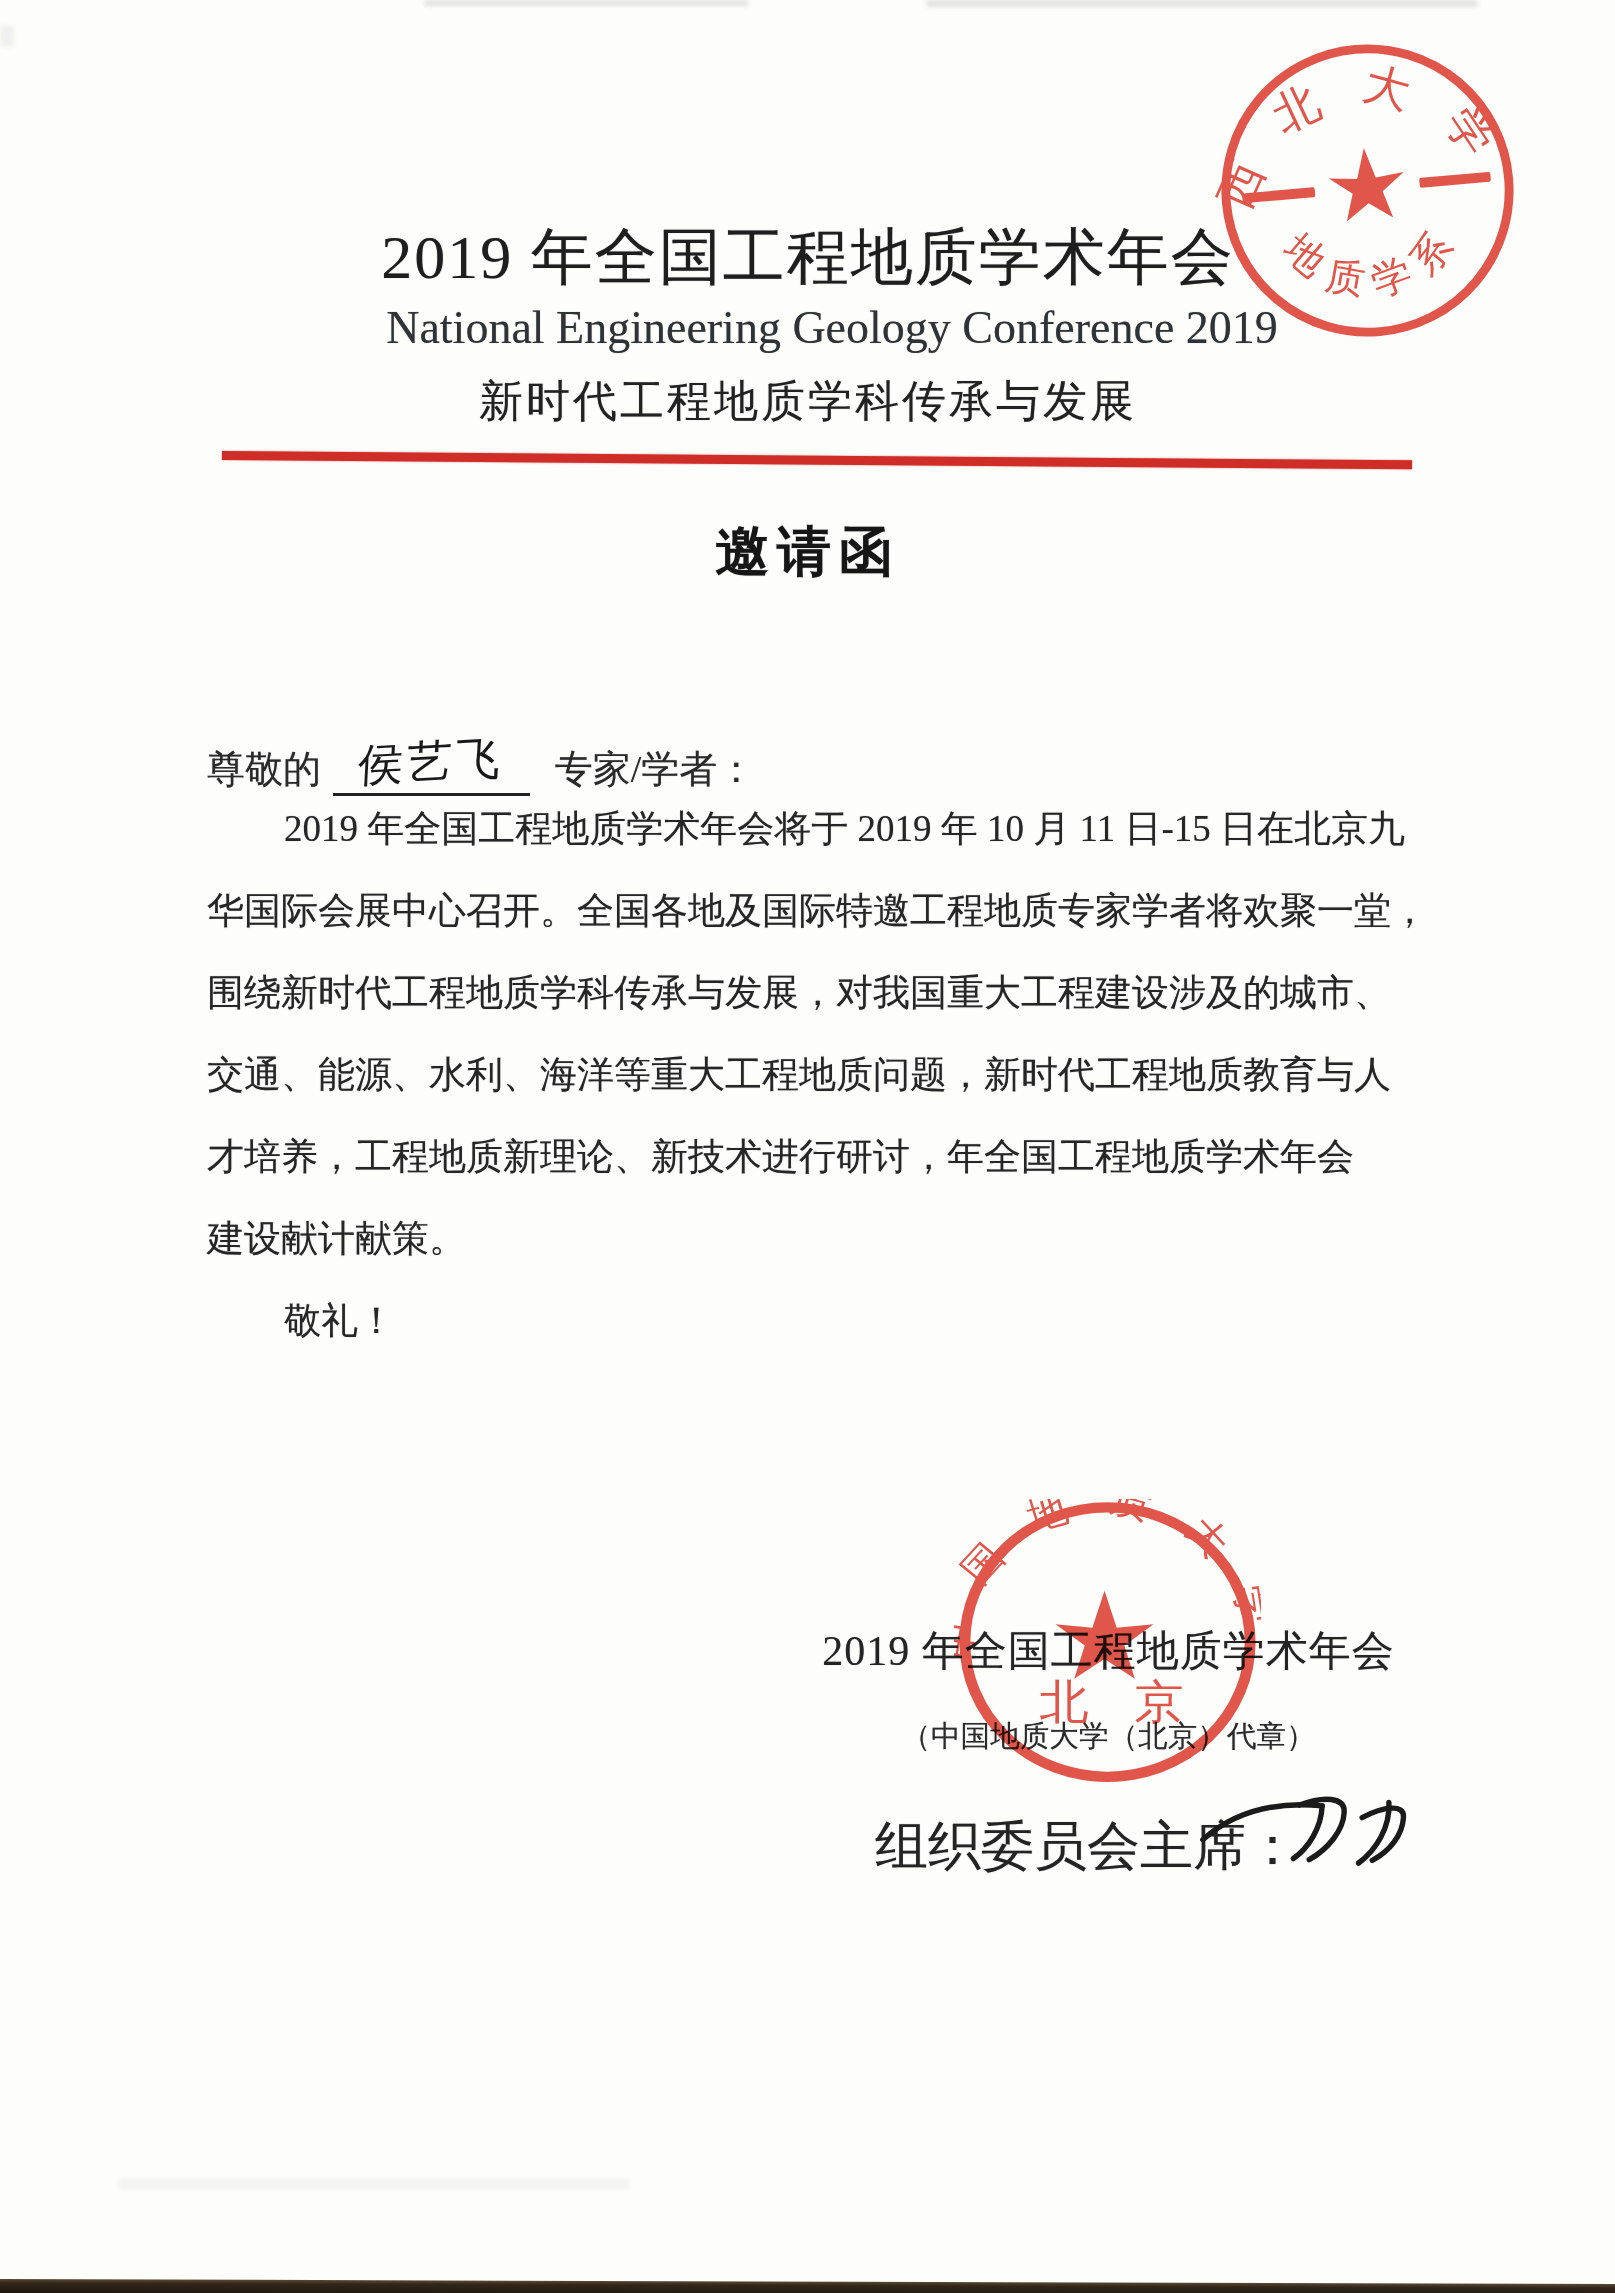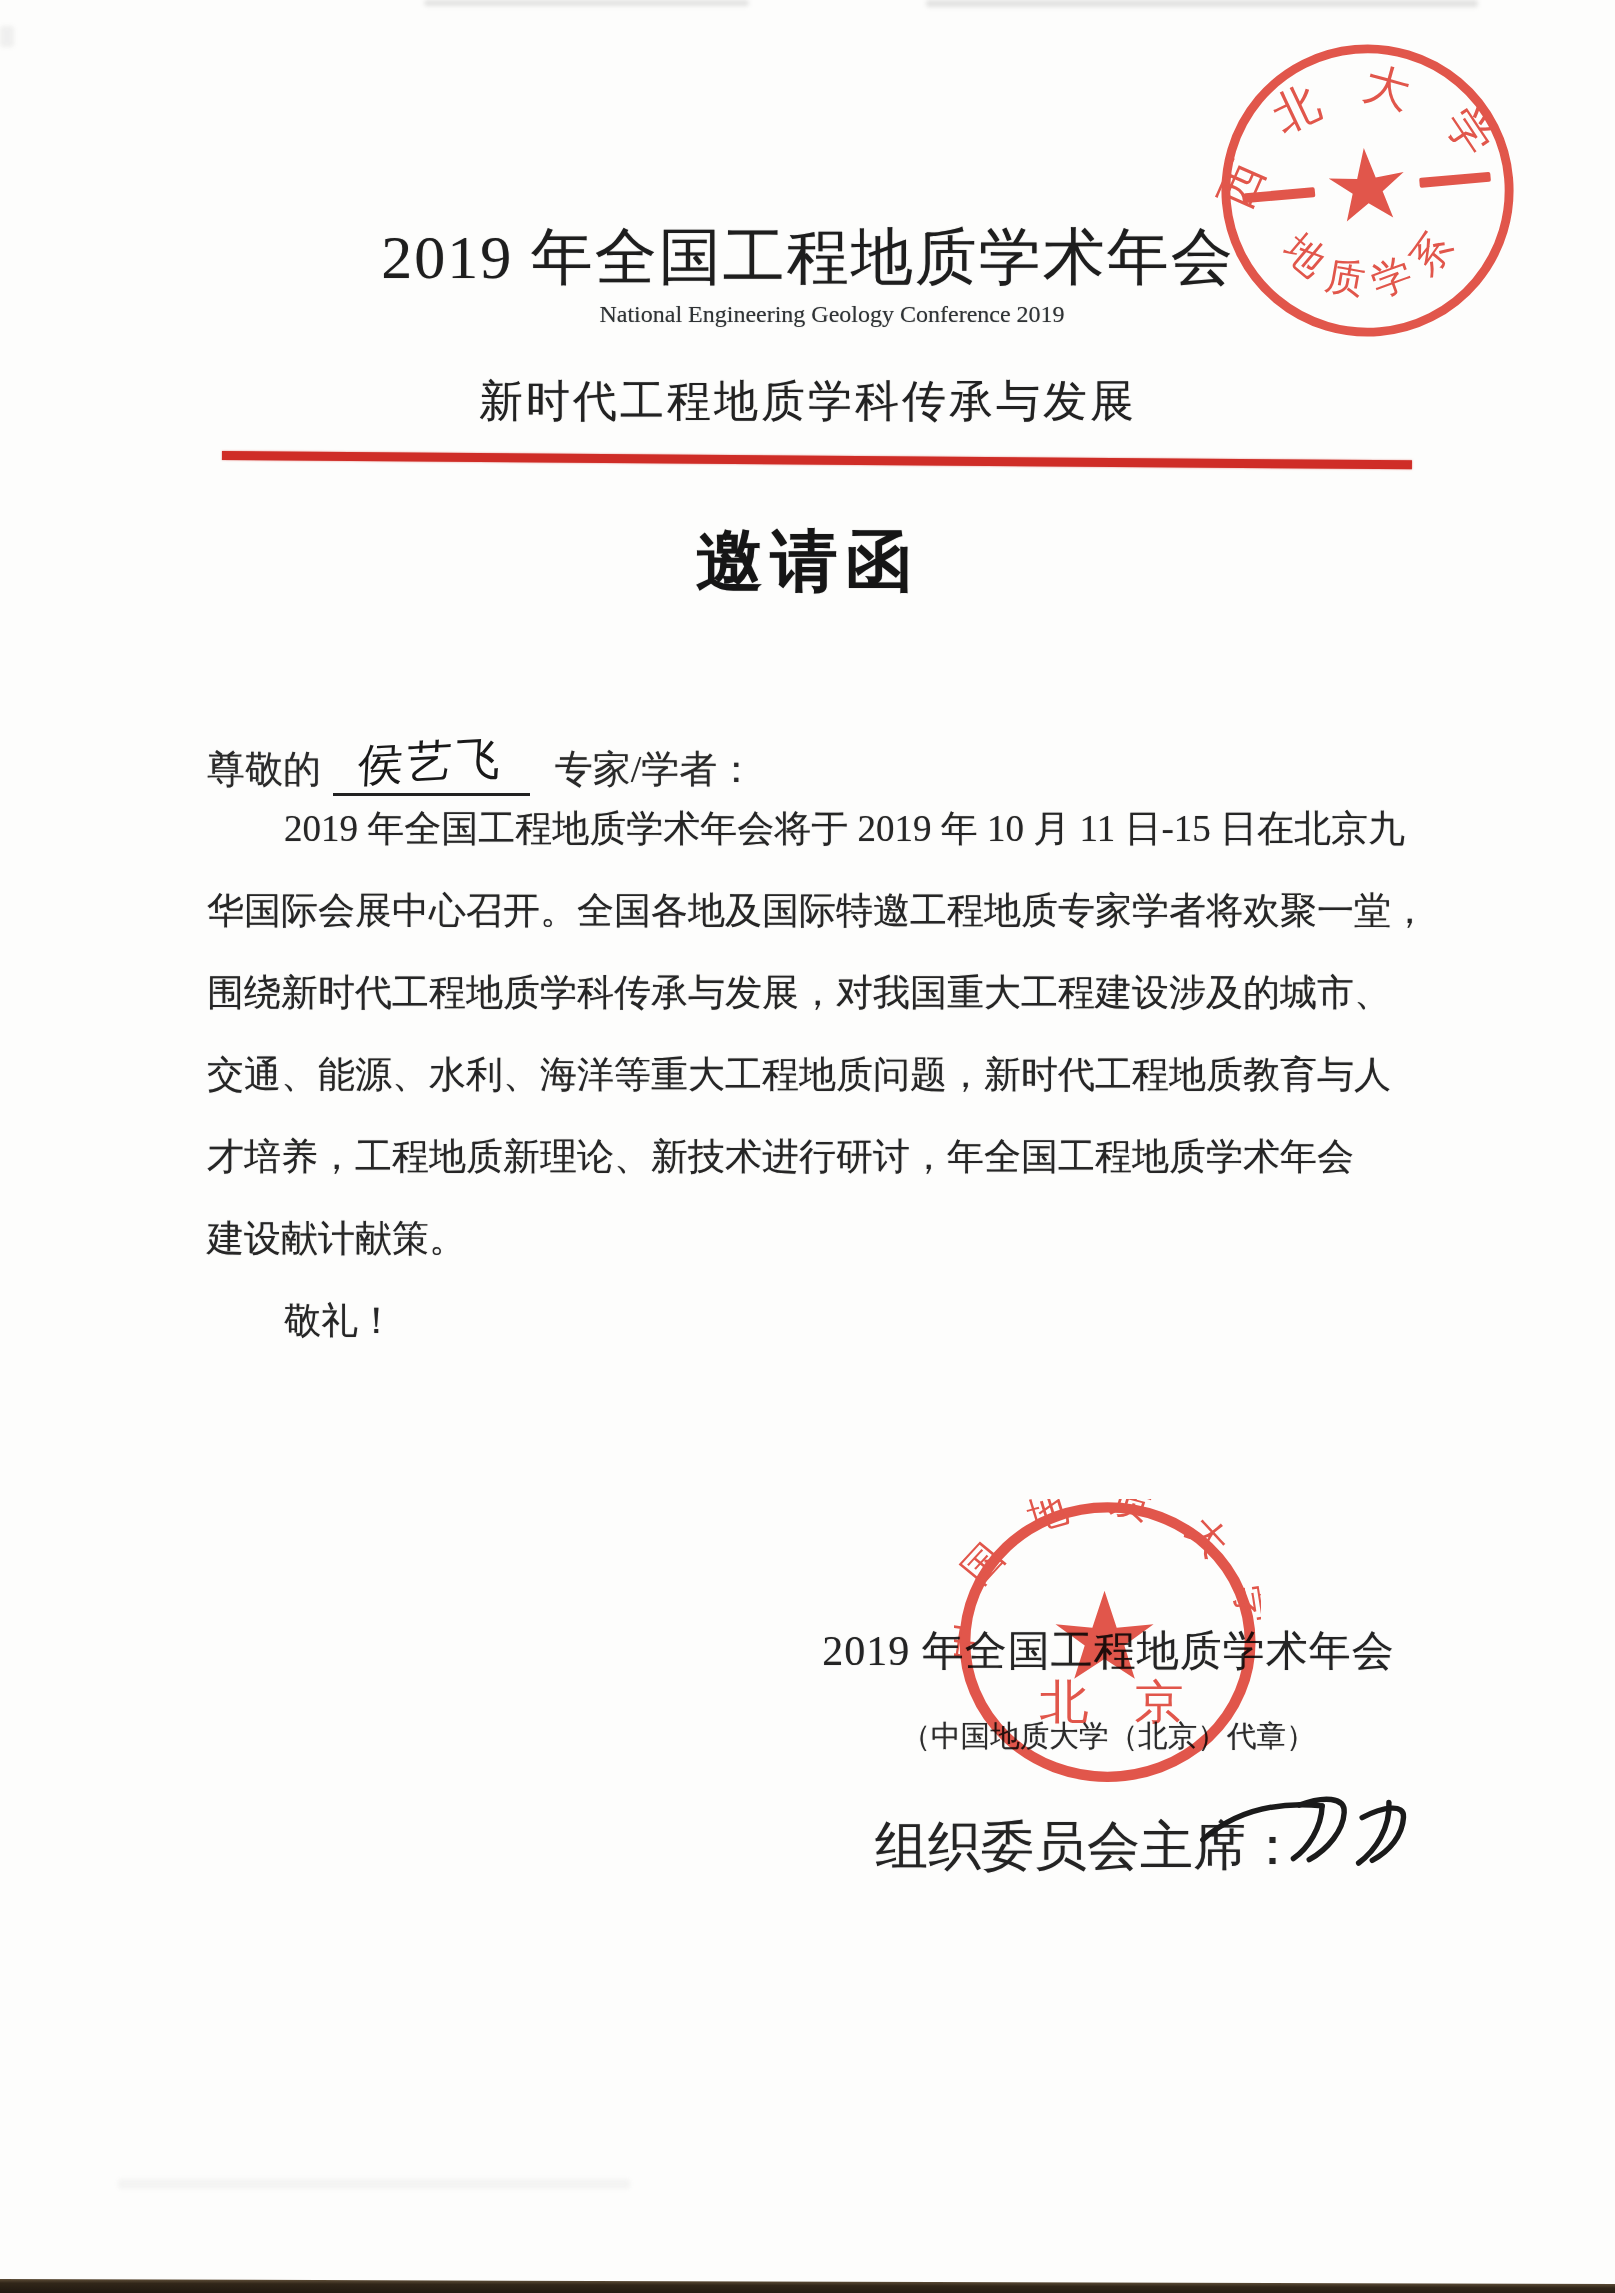--- a/index.html
+++ b/index.html
@@ -13,34 +13,34 @@
   
   .ink{ text-shadow:0 0 1px rgba(40,40,40,.45); }
 
   .header-title{
     position:absolute; left:0; right:0; top:215px;
     text-align:center; font-size:62px; letter-spacing:2px;
     color:#1e1e1e; white-space:nowrap;
   }
   .header-en{
     position:absolute; left:0; right:0; top:301px;
-    text-align:center; font-size:24px; color:#2f3335; white-space:nowrap;padding-left:48px;
+    text-align:center; font-size:46px; color:#2f3335; white-space:nowrap;padding-left:48px;
   }
   .header-theme{
     position:absolute; left:0; right:0; top:372px;
     text-align:center; font-size:44px; letter-spacing:3px; color:#222; white-space:nowrap;
   }
   .red-rule{
     position:absolute; left:222px; top:451px; width:1190px; height:8.9px;
     background:#cf2d27; transform:rotate(0.45deg); transform-origin:left center;
     box-shadow:0 0 2px rgba(207,45,39,.6);
   }
   .doc-title{
     position:absolute; left:0; right:0; top:516px;
-    text-align:center; font-size:67px; font-weight:bold; letter-spacing:7.9px;
+    text-align:center; font-size:54px; font-weight:bold; letter-spacing:7.9px;
     color:#161616;
   }
 
   .salutation{
     position:absolute; left:207px; top:717px; height:79px;
     font-size:38px; white-space:nowrap; display:flex; align-items:flex-end;
   }
   .salutation .prefix{ line-height:1.4; }
   .name-wrap{
     display:inline-block; width:197px; margin-left:11.8px; text-align:center;

